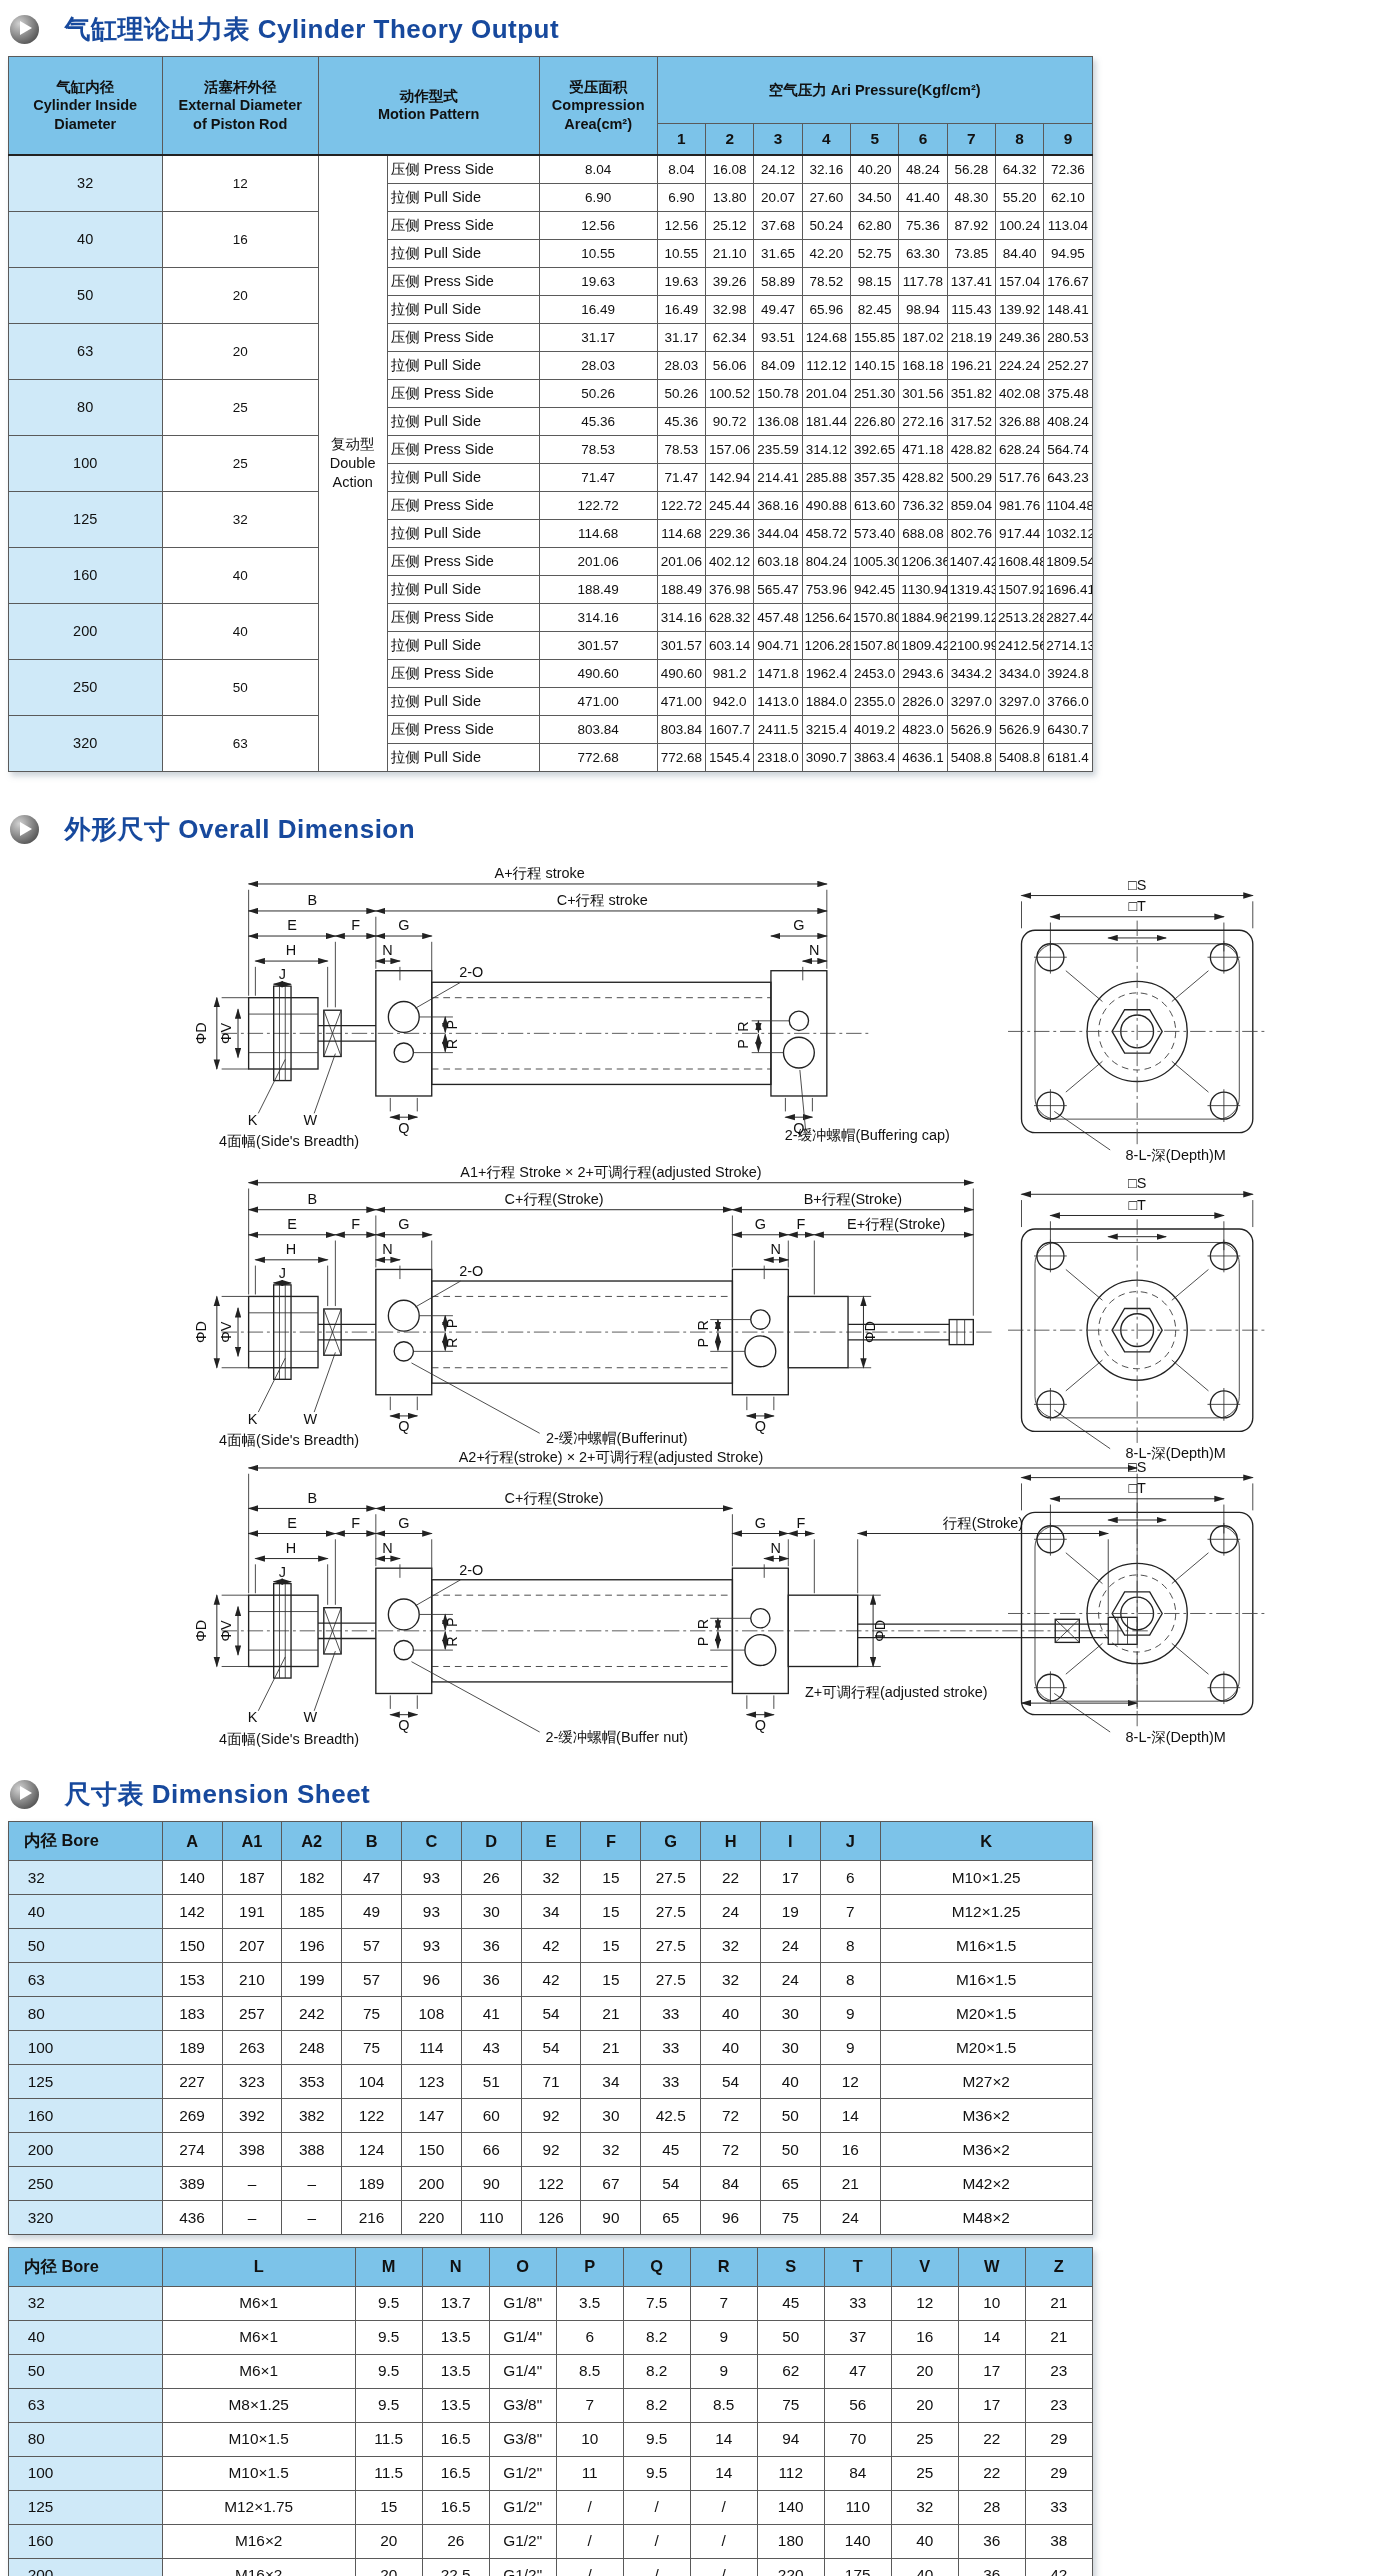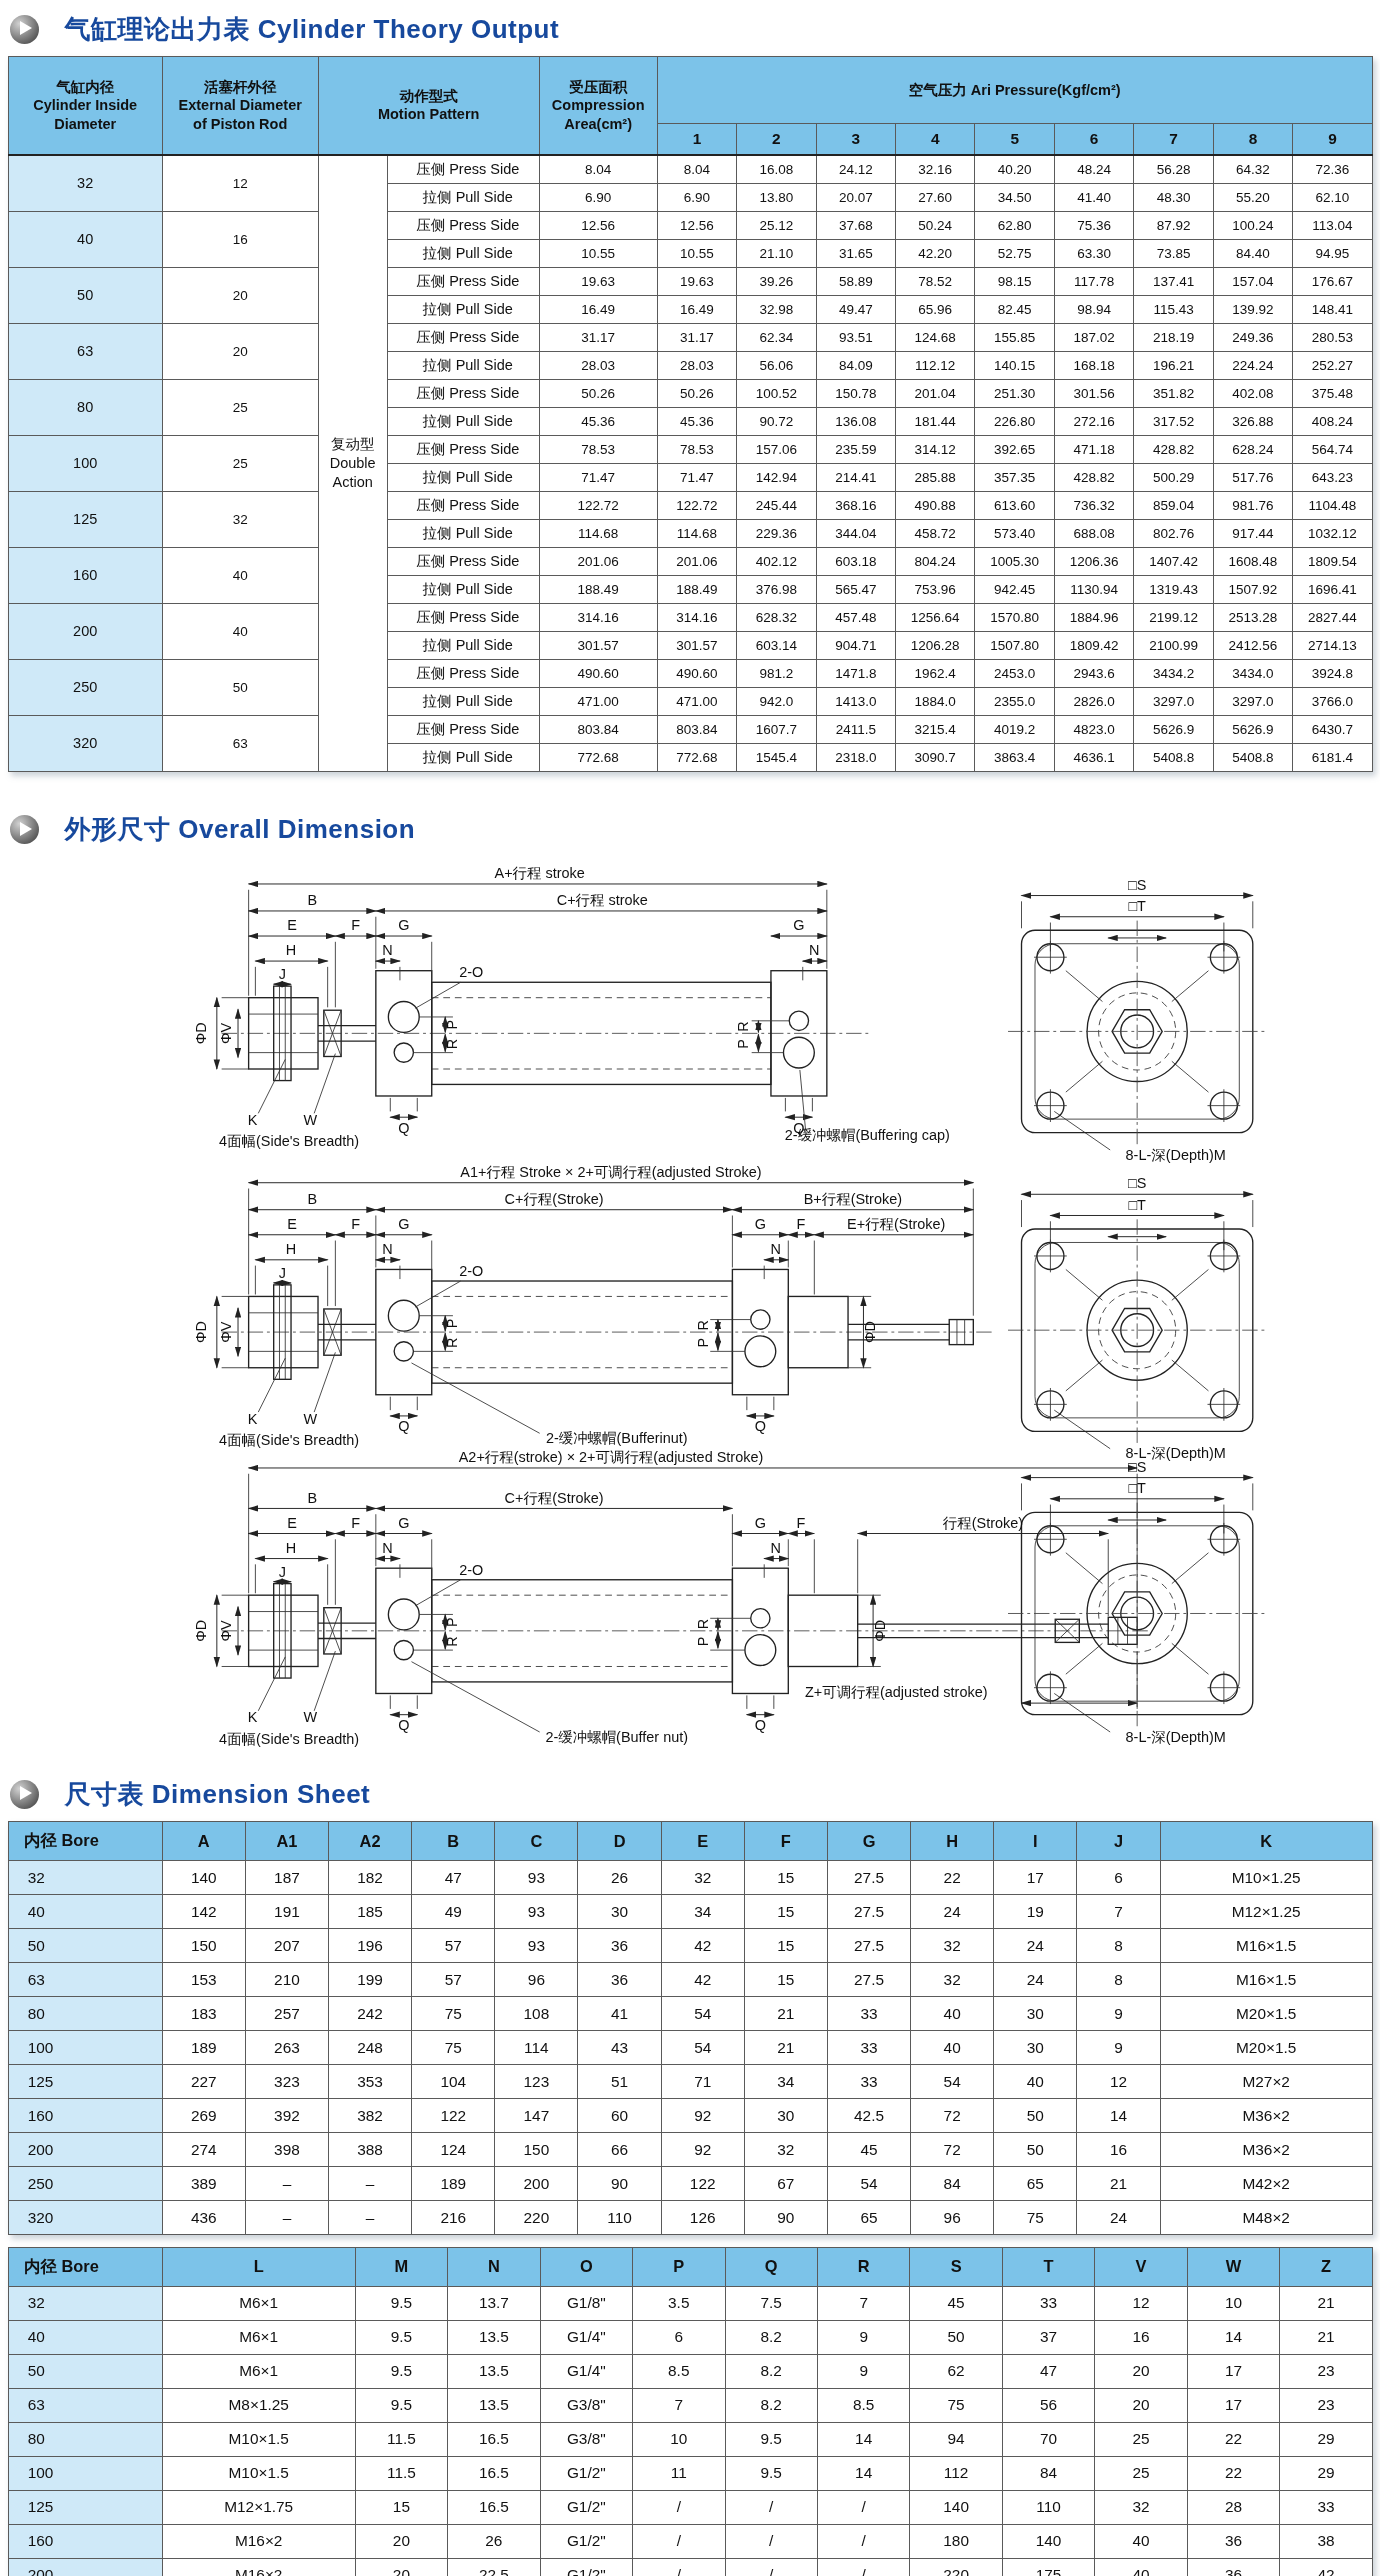--- a/index.html
+++ b/index.html
@@ -3,32 +3,32 @@
 <meta charset="utf-8">
 <style>
   html,body{margin:0;padding:0;background:#fff;}
   body{width:1380px;font-family:"Liberation Sans","DejaVu Sans",sans-serif;color:#111;}
   .sec-head{display:flex;align-items:center;gap:26px;padding:11.6px 9.6px 7.7px 9.6px;}
   .bullet{width:29px;height:29px;border-radius:50%;flex:0 0 29px;position:relative;
           background:radial-gradient(circle at 32% 30%,#d2d2d2,#8a8a8a 45%,#565656 78%,#3f3f3f);}
   .bullet::after{content:"";position:absolute;left:10.6px;top:6.7px;width:0;height:0;
           border-left:12.5px solid #fff;border-top:7.7px solid transparent;border-bottom:7.7px solid transparent;}
   .sec-head h2{margin:0;font-size:26px;font-weight:bold;color:#17499d;letter-spacing:0.5px;}
-  table.tbl{border-collapse:collapse;table-layout:fixed;width:1365px;margin:1.9px 7.7px 0 7.7px;
+  table.tbl{border-collapse:collapse;table-layout:fixed;width:1085px;margin:1.9px 7.7px 0 7.7px;
             box-shadow:2.9px 3.9px 5.8px rgba(110,130,145,.35);}
   .tbl th,.tbl td{border:1px solid #5a5a5a;text-align:center;vertical-align:middle;overflow:hidden;}
   .tbl th{background:#7cc3e9;font-weight:bold;white-space:pre-line;}
   table.theory{font-size:13.5px;margin-bottom:29px;}
   .theory thead{border-bottom:2.9px solid #222;}
   .theory thead tr:first-child th{font-size:14.5px;line-height:1.28;padding:5.8px 1.9px;height:54px;}
   .theory thead th.pnum{height:28px;font-size:15.4px;}
   .theory td{height:27px;background:#fff;padding:0 1.9px;}
   .theory td.c-bore{background:#cfe9f8;font-size:14.5px;}
   .theory td.c-motion{background:#fff;white-space:pre-line;font-size:14.5px;line-height:1.3;}
-  .theory td.side{text-align:center;padding-left:11px;font-size:14.5px;white-space:nowrap;}
+  .theory td.side{text-align:left;padding-left:3px;font-size:14.5px;white-space:nowrap;}
   .theory tr.gs td{border-top:1.9px solid #333;}
   table.dim{font-size:15.4px;}
   .dim th{height:36px;font-size:16.4px;}
   .dim td{height:31px;background:#fff;}
   .dim td.c-bore{background:#cfe9f8;text-align:left;padding-left:19px;}
   .dim th.c-boreh{text-align:left;padding-left:15.4px;margin-left:31px;}
   #dim1{margin-bottom:11.6px;}
   svg text{font-size:15px;fill:#111;text-anchor:middle;}
   .ol{fill:none;stroke:#222;stroke-width:1.4;}
   .thin{fill:none;stroke:#333;stroke-width:.9;}

